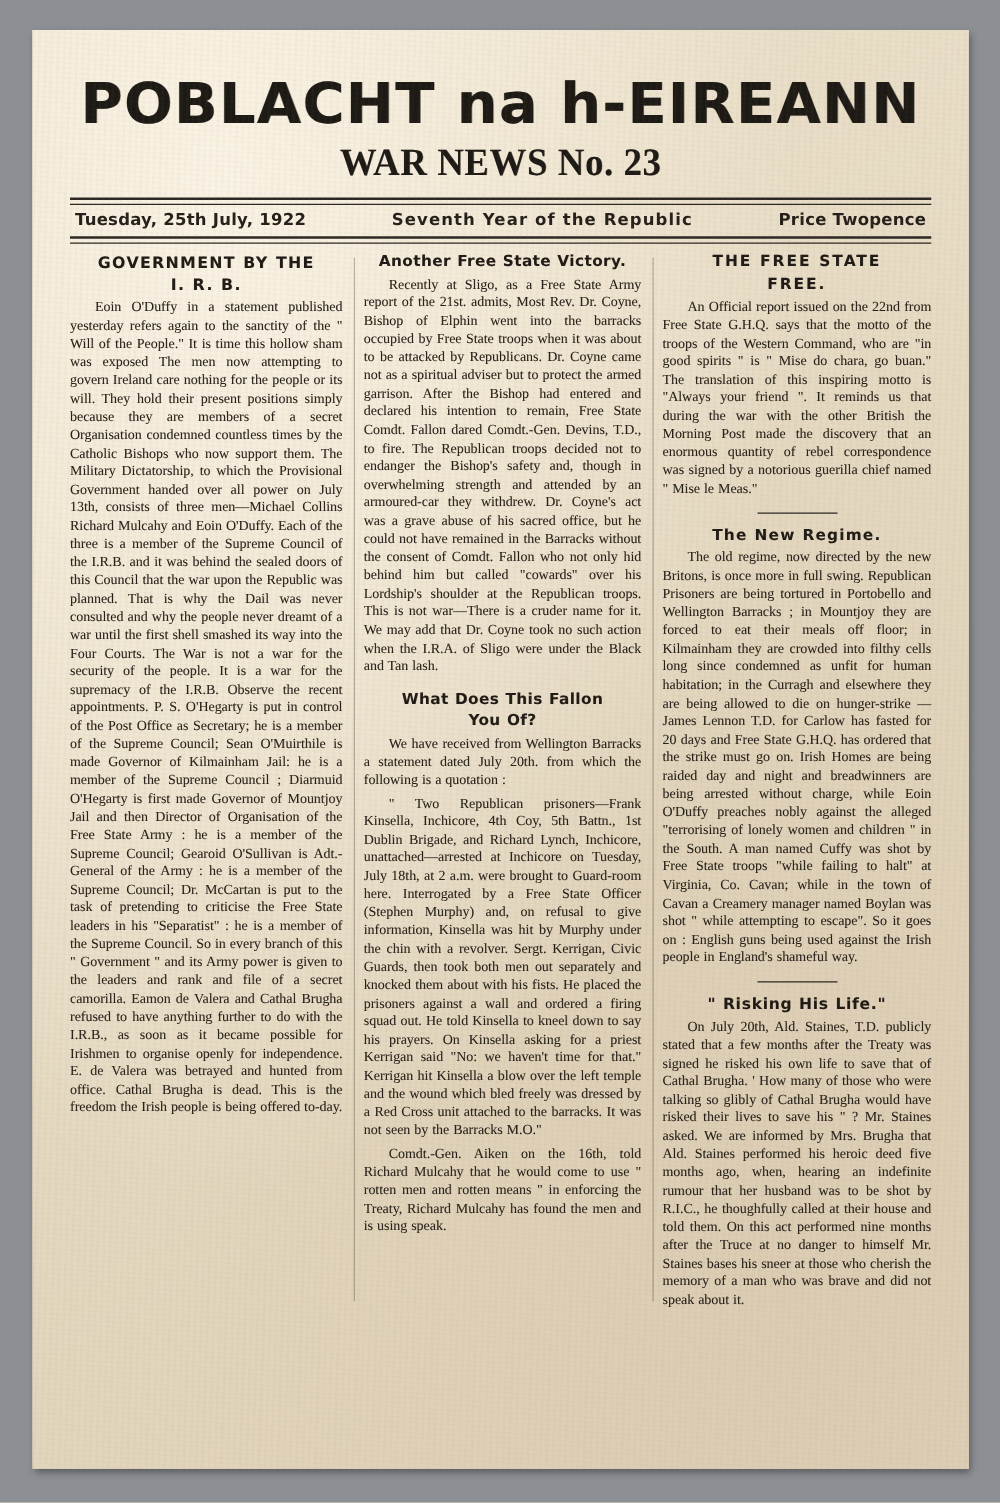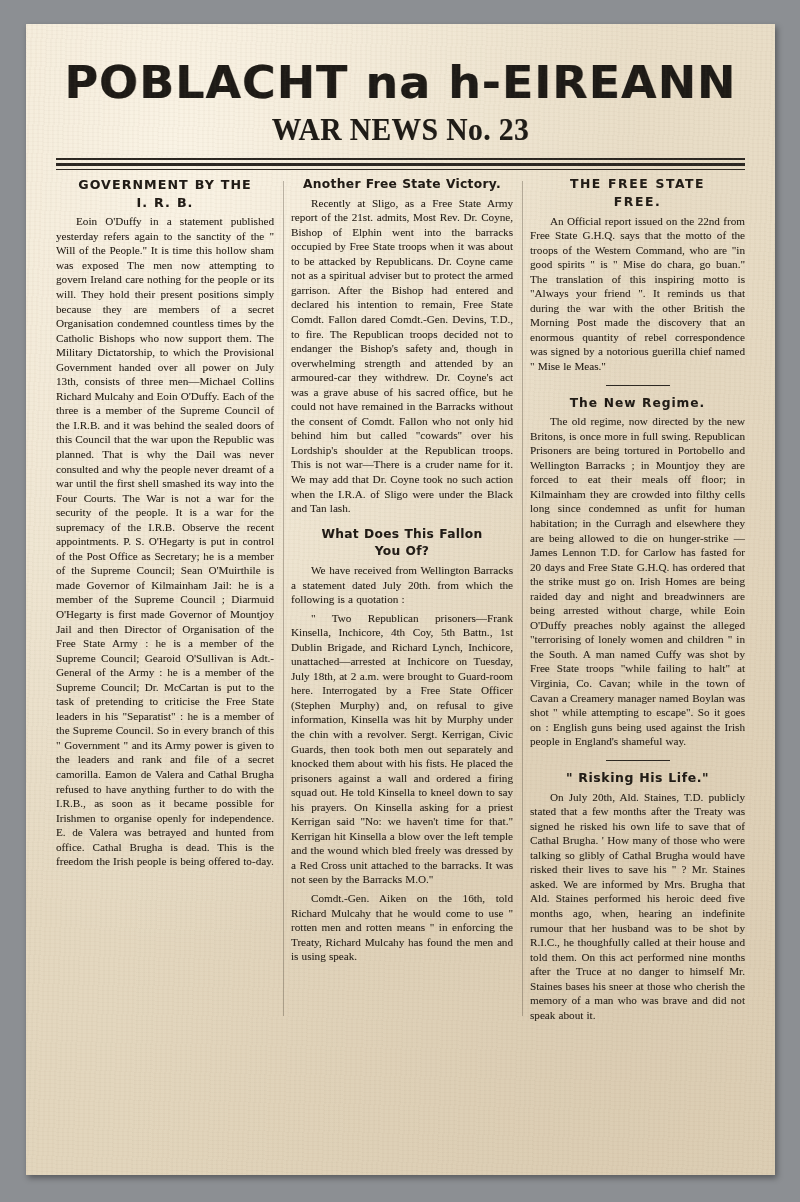--- a/index.html
+++ b/index.html
@@ -139,20 +139,25 @@
 
 <div id="page">
   <div class="paper">
     <div class="inner">
 
       <div class="masthead">POBLACHT na h-EIREANN</div>
       <div class="warnews">WAR NEWS No. 23</div>
 
       <div class="rule-double"></div>
 
+      <div class="dateline">
+        <span class="dl-left">Tuesday, 25th July, 1922</span>
+        <span class="dl-mid">Seventh Year of the Republic</span>
+        <span class="dl-right">Price Twopence</span>
+      </div>
 
       <div class="rule-double b"></div>
 
       <div class="cols">
 
         <div class="col c1">
           <div class="hd big">GOVERNMENT BY THE</div>
           <div class="hd big" style="margin-bottom:4px;">I. R. B.</div>
           <p class="body">Eoin O'Duffy in a statement published yesterday refers again to the sanctity of the " Will of the People." It is time this hollow sham was exposed   The men now attempting to govern Ireland care nothing for the people or its will.   They hold their present positions simply because they are members of a secret Organisation condemned countless times by the Catholic Bishops who now support them.   The Military Dictatorship, to which the Provisional Government handed over all power on July 13th, consists of three men—Michael Collins Richard Mulcahy and Eoin O'Duffy. Each of the three is a member of the Supreme Council of the I.R.B. and it was behind the sealed doors of this Council that the war upon the Republic was planned.   That is why the Dail was never consulted and why the people never dreamt of a war until the first shell smashed its way into the Four Courts.  The War is not a war for the security of the people.   It is a war for the supremacy of the I.R.B. Observe the recent appointments. P. S. O'Hegarty is put in control of the Post Office as Secretary; he is a member of the Supreme Council; Sean O'Muirthile is made Governor of Kilmainham Jail: he is a member of the Supreme Council ; Diarmuid O'Hegarty is first made Governor of Mountjoy Jail and then Director of Organisation of the Free State Army : he is a member of the Supreme Council; Gearoid O'Sullivan is Adt.-General of the Army : he is a member of the Supreme Council; Dr. McCartan is put to the task of pretending to criticise the Free State leaders in his "Separatist" : he is a member of the Supreme Council.   So in every branch of this " Government " and its Army power is given to the leaders and rank and file of a secret camorilla.   Eamon de Valera and Cathal Brugha refused to have anything further to do with the I.R.B., as soon as it became possible for Irishmen to organise openly for independence.   E.  de Valera was betrayed and hunted from office. Cathal Brugha is dead.   This is the freedom the Irish people is being offered to-day.</p>
         </div>

